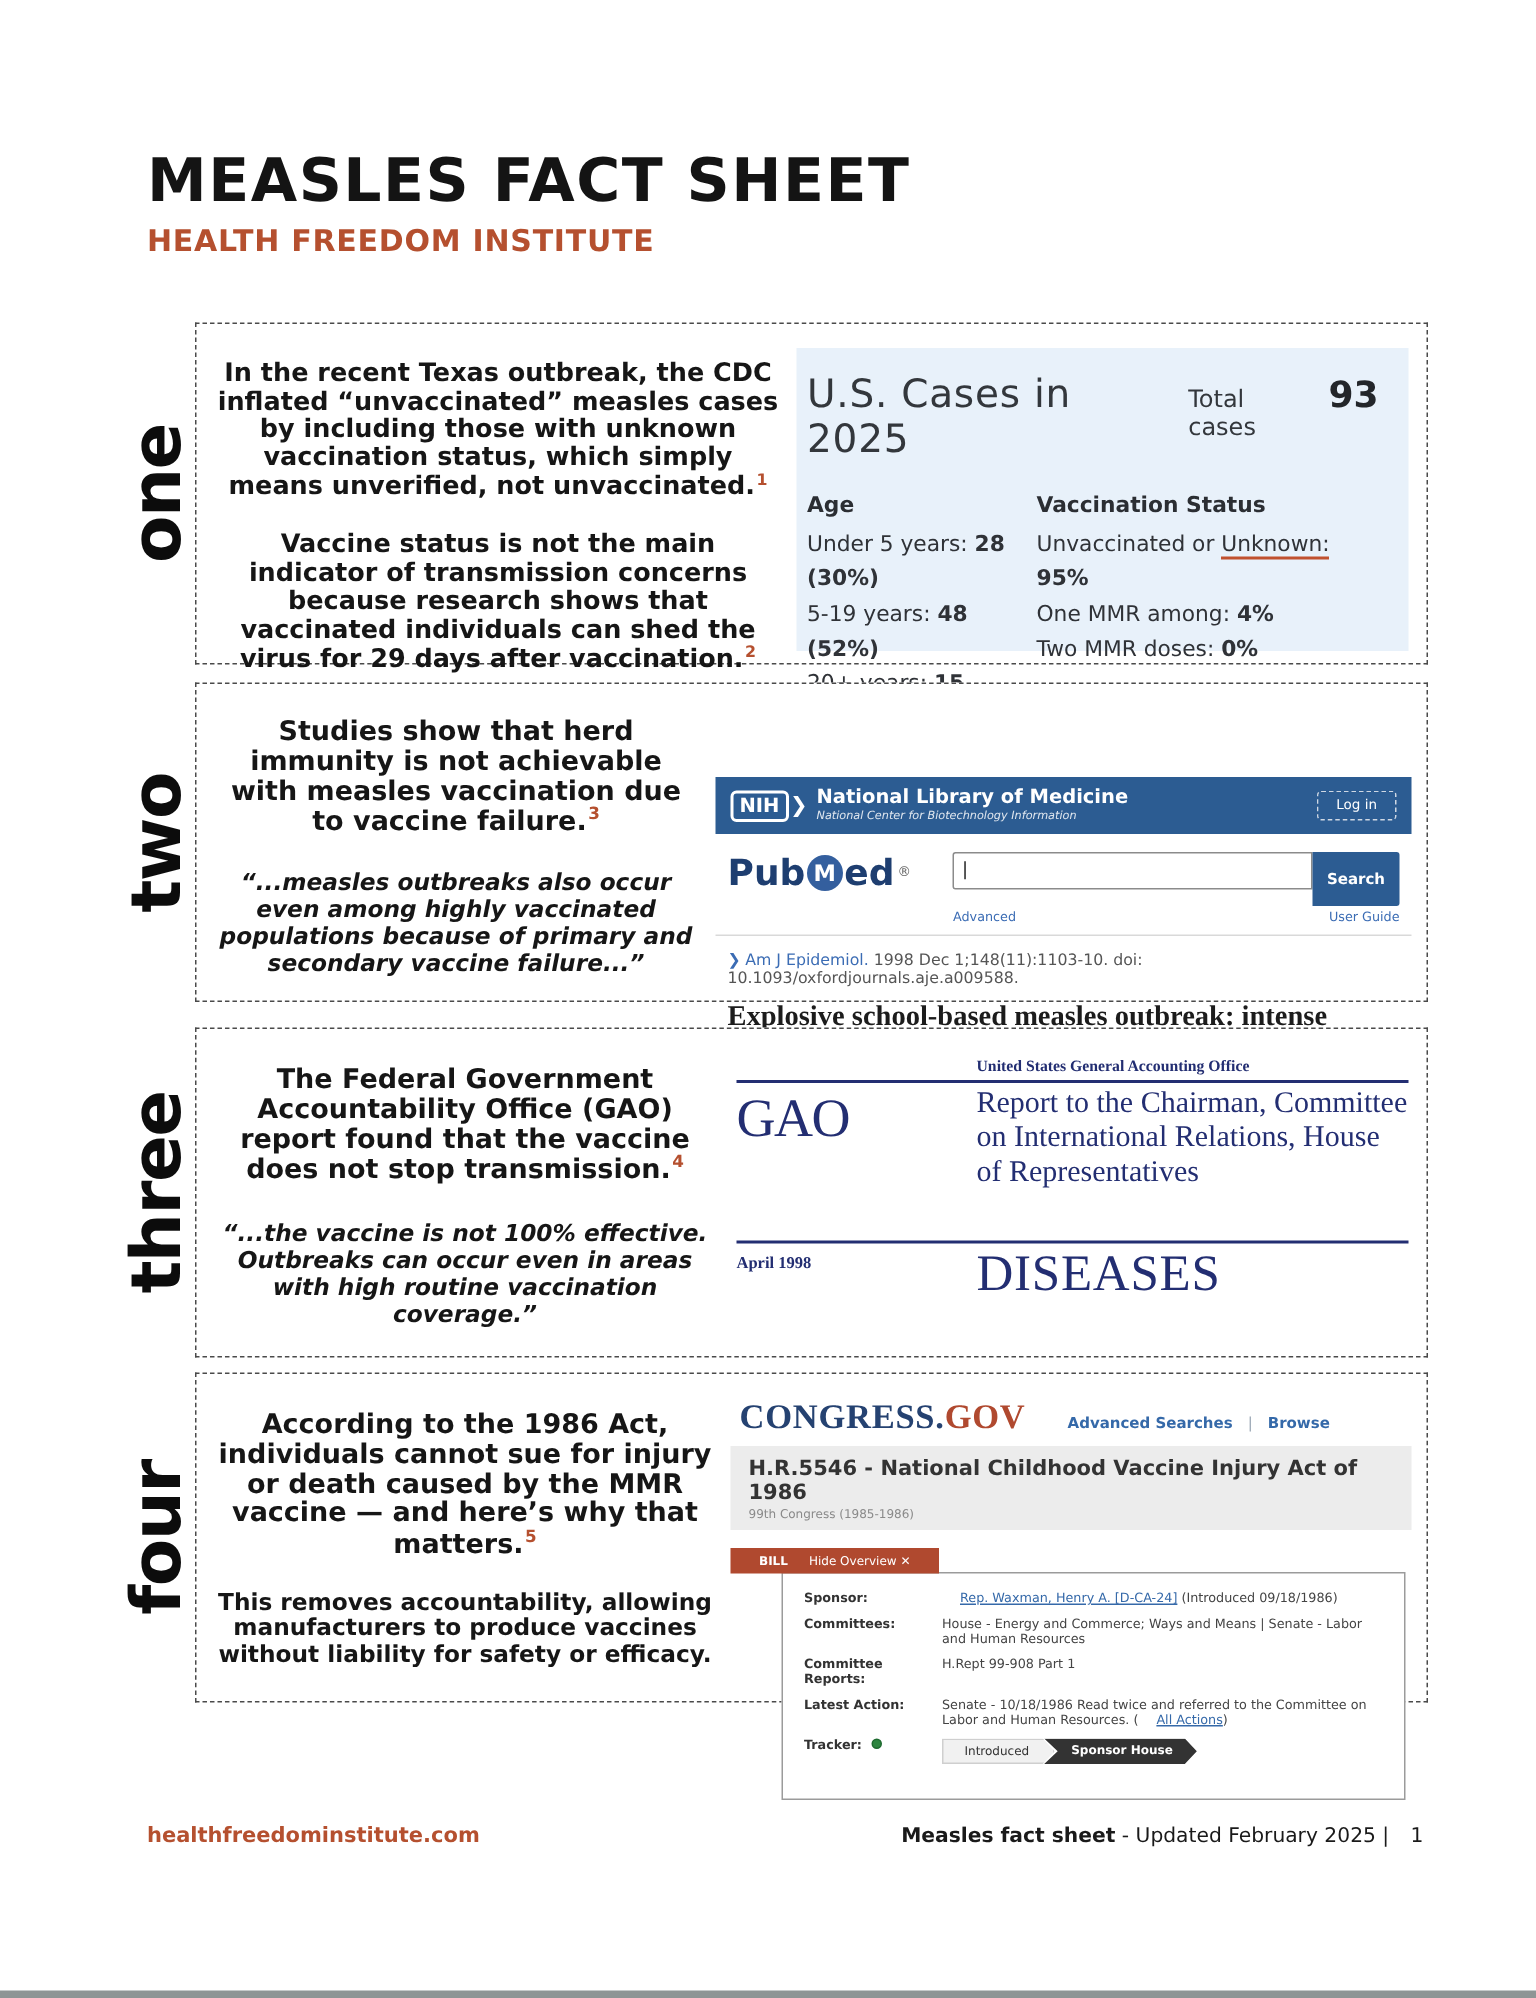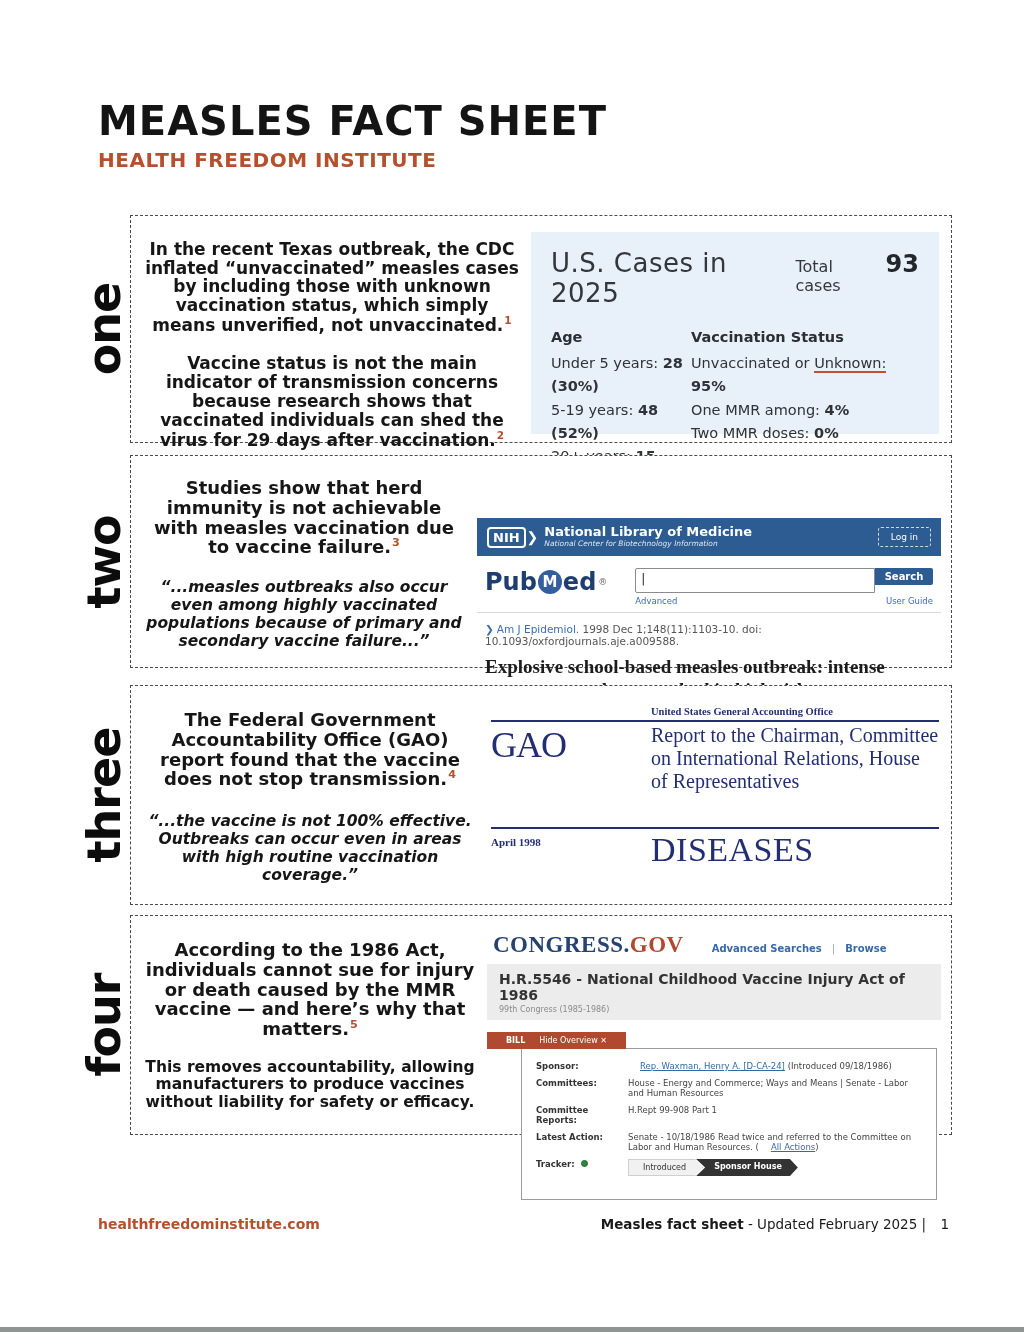--- a/index.html
+++ b/index.html
@@ -26,21 +26,21 @@
   .ltext { text-align:center; color:#161616; }
   .ltext .head { font-weight:800; line-height:1.1; }
   .ltext .quote { font-weight:800; font-style:italic; line-height:1.15; }
   .ltext .plain { font-weight:800; line-height:1.12; }
   sup.fn { color:#b5502f; font-weight:800; font-size:62%; vertical-align:super; margin-left:1px; }
 
   
   .s1-text { width:374px; font-size:17px; padding-top:8px; }
   .s1-text .head { font-size:17px; }
   .s1-text .plain { font-size:17px; margin-top:20px; }
-  .cdc-card { flex:1; margin-left:12px; background:#e8f1fa; padding:16px 20px 12px 20px; color:#2f3237; }
+  .cdc-card { flex:1; margin-left:12px; background:#e8f1fa; padding:16px 20px 12px 7px; color:#2f3237; }
   .cdc-top { display:flex; align-items:baseline; }
   .cdc-title { font-size:26px; font-weight:400; color:#33373c; letter-spacing:.5px; }
   .cdc-total-label { font-size:16px; margin-left:42px; color:#33373c; }
   .cdc-total { font-size:24px; font-weight:700; margin-left:20px; color:#23262a; }
   .cdc-cols { display:flex; margin-top:18px; font-size:14.5px; line-height:1.6; }
   .cdc-col-age { flex:1; }
   .cdc-col-vax { width:228px; }
   .cdc-h { font-weight:700; margin-bottom:3px; color:#2b2e33; }
   .cdc-row b { font-weight:700; }
   .u-rust { border-bottom:2px solid #c0512f; }
@@ -57,21 +57,21 @@
   .nih-name { font-size:13px; font-weight:700; }
   .nih-sub { font-size:7.5px; font-style:italic; opacity:.85; }
   .login-btn { margin-left:auto; border:1px dashed #cfd8e4; border-radius:3px; color:#fff; font-size:9px; padding:4px 12px; }
   .pm-row { display:flex; align-items:flex-start; padding:12px 8px 6px 8px; border-bottom:1px solid #d9d9d9; }
   .pm-logo { display:flex; align-items:center; font-weight:800; color:#1e3e70; font-size:24px; }
   .pm-circle { width:24px; height:24px; border-radius:50%; background:#345f9e; color:#fff; font-size:15px; font-weight:800; display:flex; align-items:center; justify-content:center; margin:0 1px; }
   .pm-reg { font-size:9px; color:#666; vertical-align:top; margin-left:2px; font-weight:400; }
   .pm-searchzone { flex:1; margin-left:28px; }
   .pm-search-row { display:flex; }
   .pm-input { flex:1; height:25px; border:1px solid #8b8b8b; background:#fff; font-size:12px; color:#222; padding:3px 5px; border-radius:2px 0 0 2px; }
-  .pm-btn { width:58px; height:17px; background:#2c5c92; color:#fff; font-size:10px; font-weight:700; border:none; border-radius:0 2px 2px 0; display:flex; align-items:center; justify-content:center; }
+  .pm-btn { width:58px; height:36px; background:#2c5c92; color:#fff; font-size:10px; font-weight:700; border:none; border-radius:0 2px 2px 0; display:flex; align-items:center; justify-content:center; }
   .pm-under { display:flex; justify-content:space-between; margin-top:3px; }
   .pm-link { color:#3b6cb4; font-size:8.5px; }
   .pm-cite { font-size:10.5px; color:#555; margin:10px 8px 0 8px; }
   .pm-cite .chev { color:#3b6cb4; margin-right:3px; }
   .pm-cite .jlink { color:#3b6cb4; }
   .pm-article { font-family:"Liberation Serif","DejaVu Serif",serif; font-weight:700; font-size:19px; color:#1c1c1c; line-height:1.22; margin:8px 8px 0 8px; }
 
   
   .s3-text { width:334px; padding-top:8px; }
   .s3-text .head { font-size:18px; }

